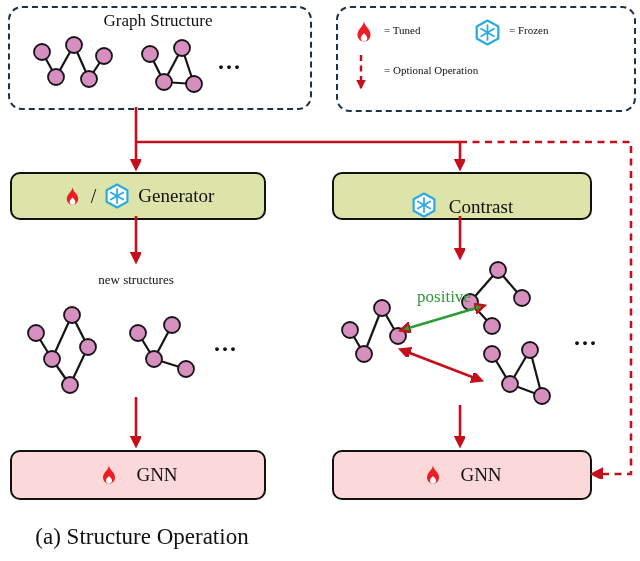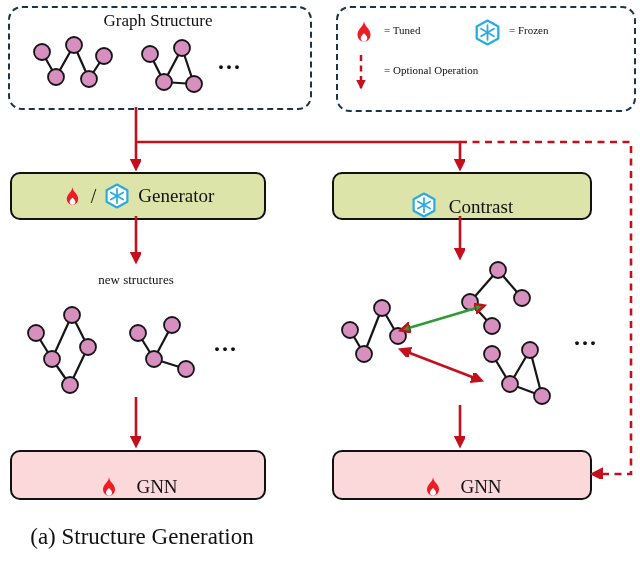--- a/index.html
+++ b/index.html
@@ -12,21 +12,21 @@
     --gnn-fill:#fbd8da;
     --dashed-border:#1c3349;
   }
   body{margin:0;background:#fff;}
   .canvas{position:relative;width:640px;height:561px;background:#fff;overflow:hidden;
           font-family:Liberation Serif, serif;color:#111;}
   .abs{position:absolute;}
   .dashed-box{position:absolute;border:2.6px dashed var(--dashed-border);border-radius:14px;background:transparent;}
   .pill{position:absolute;border:2.2px solid #111;border-radius:10px;display:flex;align-items:center;justify-content:center;}
   .gen-fill{background:var(--generator-fill);}
-  .gnn-fill{background:var(--gnn-fill);align-items:flex-end;}
+  .gnn-fill{background:var(--gnn-fill);}
   .pill-label{font-size:19px;}
   .box-title{position:absolute;text-align:center;font-size:17px;}
   .legend-text{position:absolute;font-size:11px;white-space:nowrap;}
   .small-text{position:absolute;font-size:13px;text-align:center;}
   .ellipsis{position:absolute;font-weight:bold;font-size:24px;letter-spacing:2px;}
   .caption{position:absolute;font-size:23px;text-align:center;white-space:nowrap;}
   .graph-svg{position:absolute;}
   .graph-svg line{stroke:#151515;stroke-width:2.2;}
   .graph-svg circle{fill:var(--node-pink);stroke:#151515;stroke-width:1.8;}
   .overlay{position:absolute;left:0;top:0;pointer-events:none;}
@@ -181,39 +181,40 @@
       <line x1="52" y1="12" x2="32" y2="46"></line>
     <line x1="52" y1="12" x2="64" y2="58"></line>
       <line x1="32" y1="46" x2="64" y2="58"></line>
     <circle cx="14" cy="16" r="8"></circle>
       <circle cx="52" cy="12" r="8"></circle>
       <circle cx="32" cy="46" r="8"></circle>
       <circle cx="64" cy="58" r="8"></circle>
   </svg>
   <div class="ellipsis" style="left:574px;top:324px;">...</div>
 
+  <div class="small-text green-text" style="left:398px;top:287px;width:92px;font-size:17px;">positive</div>
 
   <div class="pill gnn-fill" style="left:10px;top:450px;width:252px;height:46px;gap:16px;">
     <span style="display:flex;">
         <svg width="22" height="22">
           <use href="#flame"></use>
         </svg>
       </span>
     <span class="pill-label">GNN</span>
   </div>
   <div class="pill gnn-fill" style="left:332px;top:450px;width:256px;height:46px;gap:16px;">
     <span style="display:flex;">
         <svg width="22" height="22">
           <use href="#flame"></use>
         </svg>
       </span>
     <span class="pill-label">GNN</span>
   </div>
 
-  <div class="caption" style="left:0px;top:524px;width:284px;">(a) Structure Generation</div>
+  <div class="caption" style="left:0px;top:524px;width:284px;">(a) Structure Operation</div>
 
   <svg class="overlay" width="640" height="561" viewBox="0 0 640 561">
     <defs>
       <marker id="mr" markerUnits="userSpaceOnUse" markerWidth="14" markerHeight="12" refX="8.5" refY="5" orient="auto">
         <path d="M0 0 L10 5 L0 10 Z" style="fill:var(--arrow-red)"></path>
       </marker>
       <marker id="mrs" markerUnits="userSpaceOnUse" markerWidth="14" markerHeight="12" refX="8.5" refY="5" orient="auto-start-reverse">
         <path d="M0 0 L10 5 L0 10 Z" style="fill:var(--arrow-red)"></path>
       </marker>
       <marker id="mg" markerUnits="userSpaceOnUse" markerWidth="14" markerHeight="12" refX="8.5" refY="5" orient="auto">

